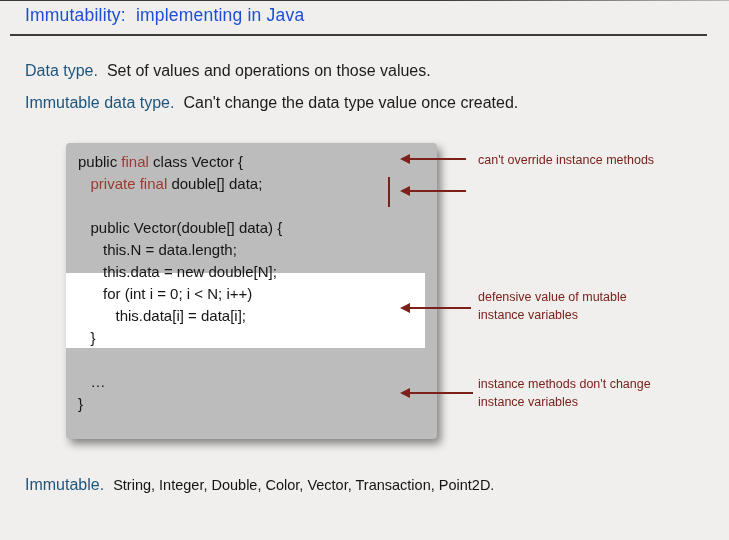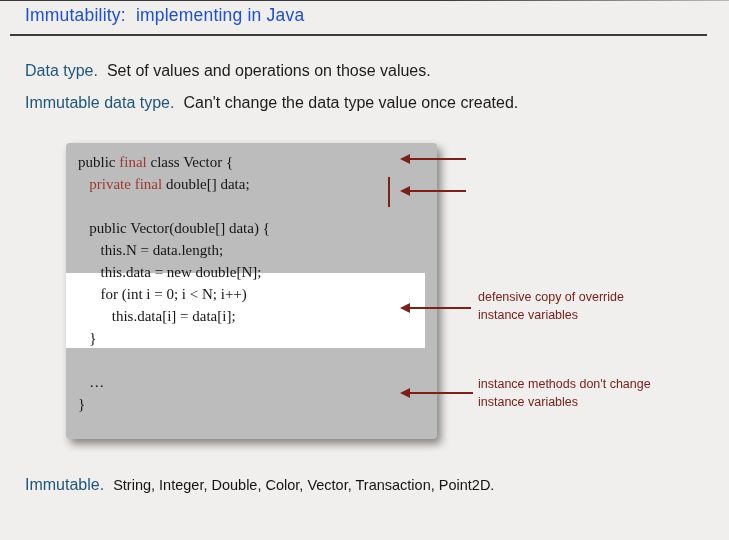--- a/index.html
+++ b/index.html
@@ -32,21 +32,21 @@
     background:#bcbcbc;border-radius:4px;
     box-shadow:4px 5px 8px rgba(0,0,0,.45);
   }
   .code-highlight{
     position:absolute;left:0;top:130px;width:359px;height:75px;
     background:#ffffff;
   }
   .code-lines{
     position:relative;z-index:1;
     padding:8px 0 0 12px;
-    font-family:Liberation Serif, serif;
+    font-family:Liberation Sans, sans-serif;
     font-size:15px;color:#151515;
   }
   .code-line{height:22px;line-height:22px;white-space:pre;}
   .kw{color:#9c3a32;}
   .vbar{
     position:absolute;left:388px;top:177px;width:2px;height:30px;
     background:#7a211c;
   }
   .arrow{position:absolute;height:2px;background:#7a211c;}
   .arrow::before{
@@ -110,22 +110,25 @@
       </div>
   </div>
 
   <div class="vbar"></div>
 
   <div class="arrow arrow-1"></div>
   <div class="arrow arrow-2"></div>
   <div class="arrow arrow-3"></div>
   <div class="arrow arrow-4"></div>
 
+  <div class="note note-1">
+    <span>can't override instance methods</span>
+  </div>
   <div class="note note-3">
-    <span>defensive copy of override</span>
+    <span>defensive value of mutable</span>
     <span>instance variables</span>
   </div>
   <div class="note note-4">
     <span>instance methods don't change</span>
     <span>instance variables</span>
   </div>
 
   <div class="footer-line footer-1">
     <span class="lead">Immutable.</span><span class="lead-gap mono">String, Integer, Double, Color, Vector, Transaction, Point2D.</span>
   </div>

